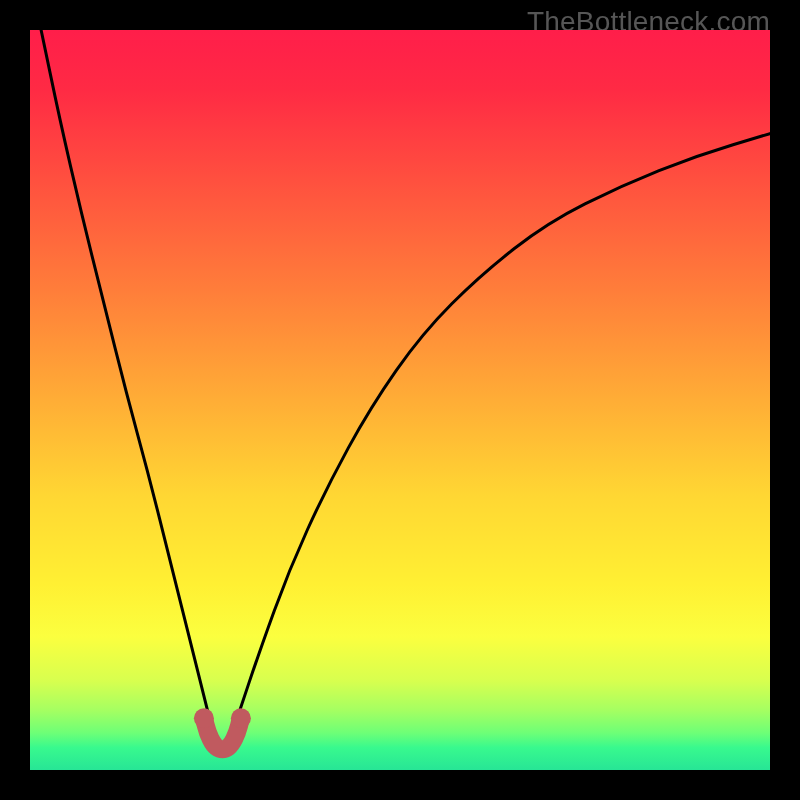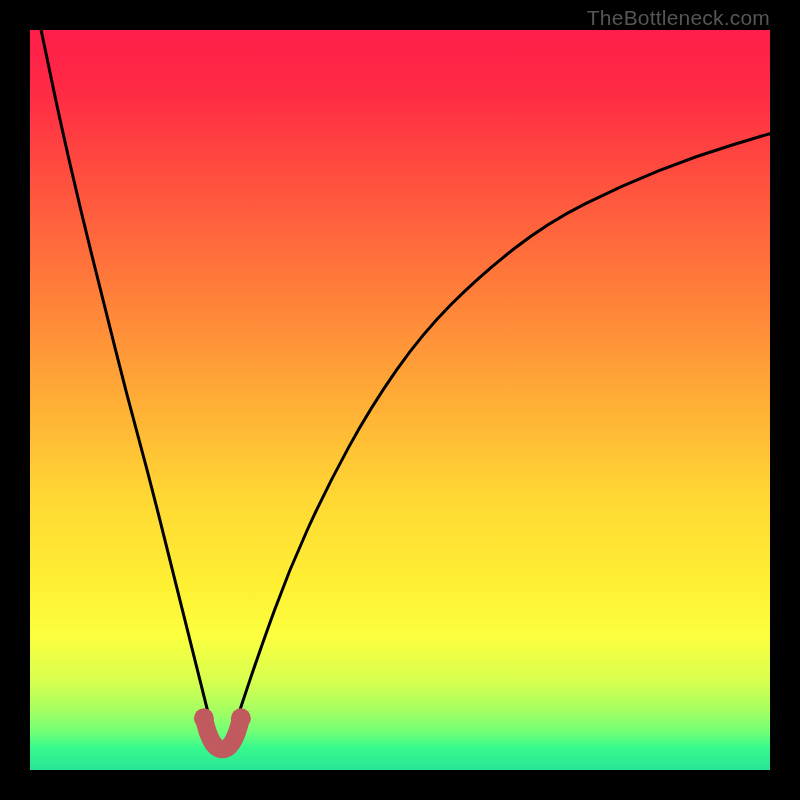--- a/index.html
+++ b/index.html
@@ -33,21 +33,21 @@
   }
   .curve-layer {
     position: absolute;
     inset: 0;
   }
   .watermark {
     position: absolute;
     top: 6px;
     right: 30px;
     color: #565656;
-    font-size: 21px;
+    font-size: 28px;
     font-weight: 500;
     letter-spacing: 0.2px;
   }
 </style>
 </head>
 <body>
 
 <div class="frame">
 
   <div class="watermark">TheBottleneck.com</div>

